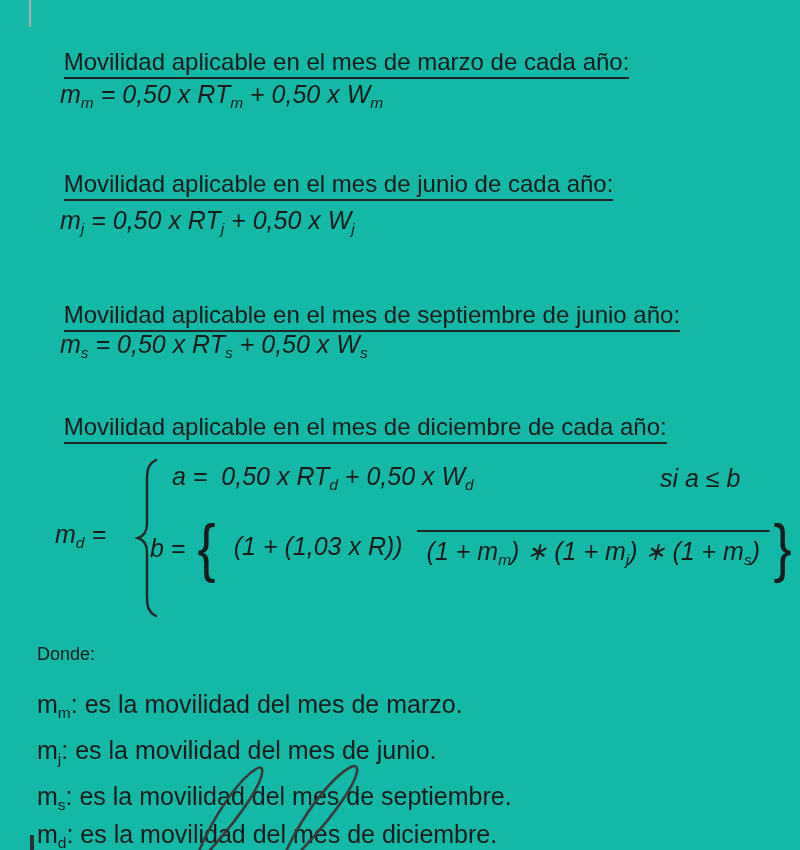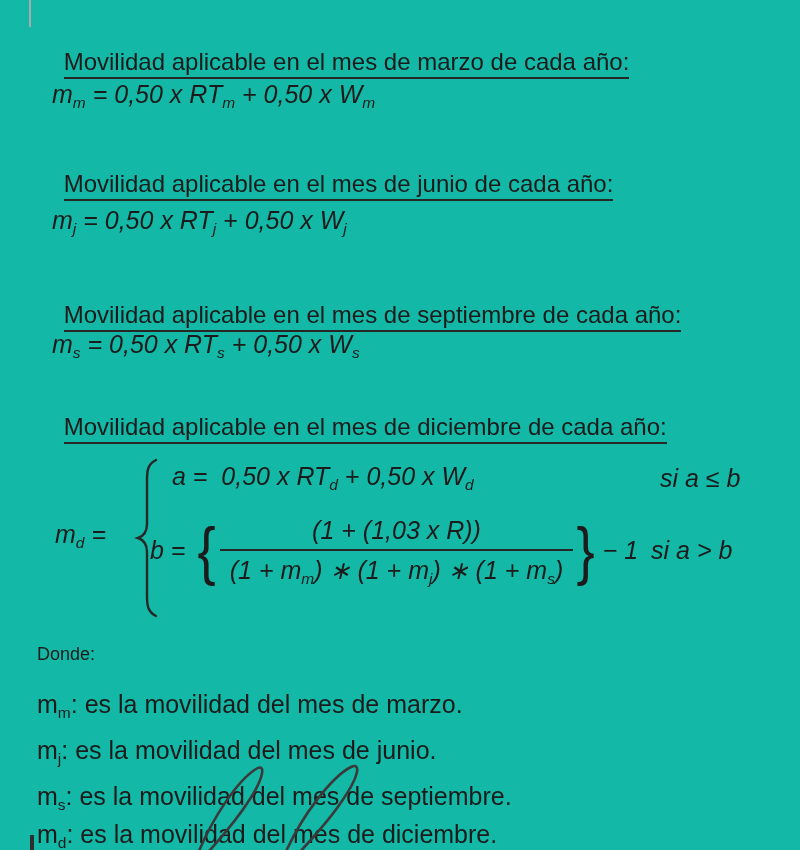--- a/index.html
+++ b/index.html
@@ -3,33 +3,33 @@
 <meta charset="utf-8">
 <style>
   html,body{margin:0;padding:0;background:#ffffff;}
   .page{
     position:relative;width:800px;height:850px;overflow:hidden;
     background:#14b8a6;color:#1b1b1b;
     font-family:Liberation Sans, sans-serif;
   }
   .heading{position:absolute;font-size:24px;white-space:pre;}
   .heading .u{border-bottom:2px solid #272727;padding-bottom:2px;}
-  .formula{position:absolute;font-style:italic;font-size:25px;white-space:pre;}
+  .formula{position:absolute;font-style:italic;font-size:25px;white-space:pre;margin-left:8px;}
   sub{font-size:0.62em;line-height:0;vertical-align:-0.35em;font-style:inherit;}
   .donde{position:absolute;font-size:18px;}
   .defline{position:absolute;font-size:25px;white-space:pre;}
   .bigf{position:absolute;left:0;top:450px;width:800px;height:180px;}
   .md-lhs{position:absolute;left:55px;top:70px;font-style:italic;font-size:25px;white-space:pre;}
   .big-brace{position:absolute;left:134px;top:8px;}
   .case-a{position:absolute;left:172px;top:12px;font-style:italic;font-size:25px;white-space:pre;}
   .cond-a{position:absolute;left:660px;top:14px;font-style:italic;font-size:25px;white-space:pre;}
   .case-b{position:absolute;left:150px;top:66px;display:flex;align-items:center;font-style:italic;font-size:25px;}
   .b-lead{white-space:pre;margin-right:4px;}
   .ibrace{font-style:normal;font-size:64px;line-height:64px;font-weight:400;transform:scaleX(0.85);}
-  .frac{display:inline-flex;flex-direction:column;align-items:center;margin:0 2px;justify-content:space-between;}
+  .frac{display:inline-flex;flex-direction:row;align-items:center;margin:0 2px;justify-content:space-between;}
   .frac .num{padding:0 14px 4px;white-space:pre;}
   .frac .den{border-top:2px solid #272727;padding:5px 10px 0;white-space:pre;}
   .tail{white-space:pre;margin-left:6px;}
   .cond-b{white-space:pre;margin-left:13px;text-align:right;}
   .artifact{position:absolute;}
   .scribble{position:absolute;left:0;top:0;pointer-events:none;}
 </style>
 </head>
 <body>
 
@@ -42,21 +42,21 @@
     <span class="u">Movilidad aplicable en el mes de marzo de cada año:</span>
   </div>
   <div class="formula" style="left:52px;top:80px;"><span>m</span><sub>m</sub><span> = 0,50 x RT</span><sub>m</sub><span> + 0,50 x W</span><sub>m</sub></div>
 
   <div class="heading" style="left:37px;top:142px;">
     <span class="u">Movilidad aplicable en el mes de junio de cada año:</span>
   </div>
   <div class="formula" style="left:52px;top:206px;"><span>m</span><sub>j</sub><span> = 0,50 x RT</span><sub>j</sub><span> + 0,50 x W</span><sub>j</sub></div>
 
   <div class="heading" style="left:37px;top:273px;">
-    <span class="u">Movilidad aplicable en el mes de septiembre de cada año:</span>
+    <span class="u">Movilidad aplicable en el mes de septiembre de junio año:</span>
   </div>
   <div class="formula" style="left:52px;top:330px;"><span>m</span><sub>s</sub><span> = 0,50 x RT</span><sub>s</sub><span> + 0,50 x W</span><sub>s</sub></div>
 
   <div class="heading" style="left:37px;top:385px;text-align:center;">
     <span class="u">Movilidad aplicable en el mes de diciembre de cada año:</span>
   </div>
 
   <div class="bigf">
     <div class="md-lhs"><span>m</span><sub>d</sub><span> =</span></div>
 

